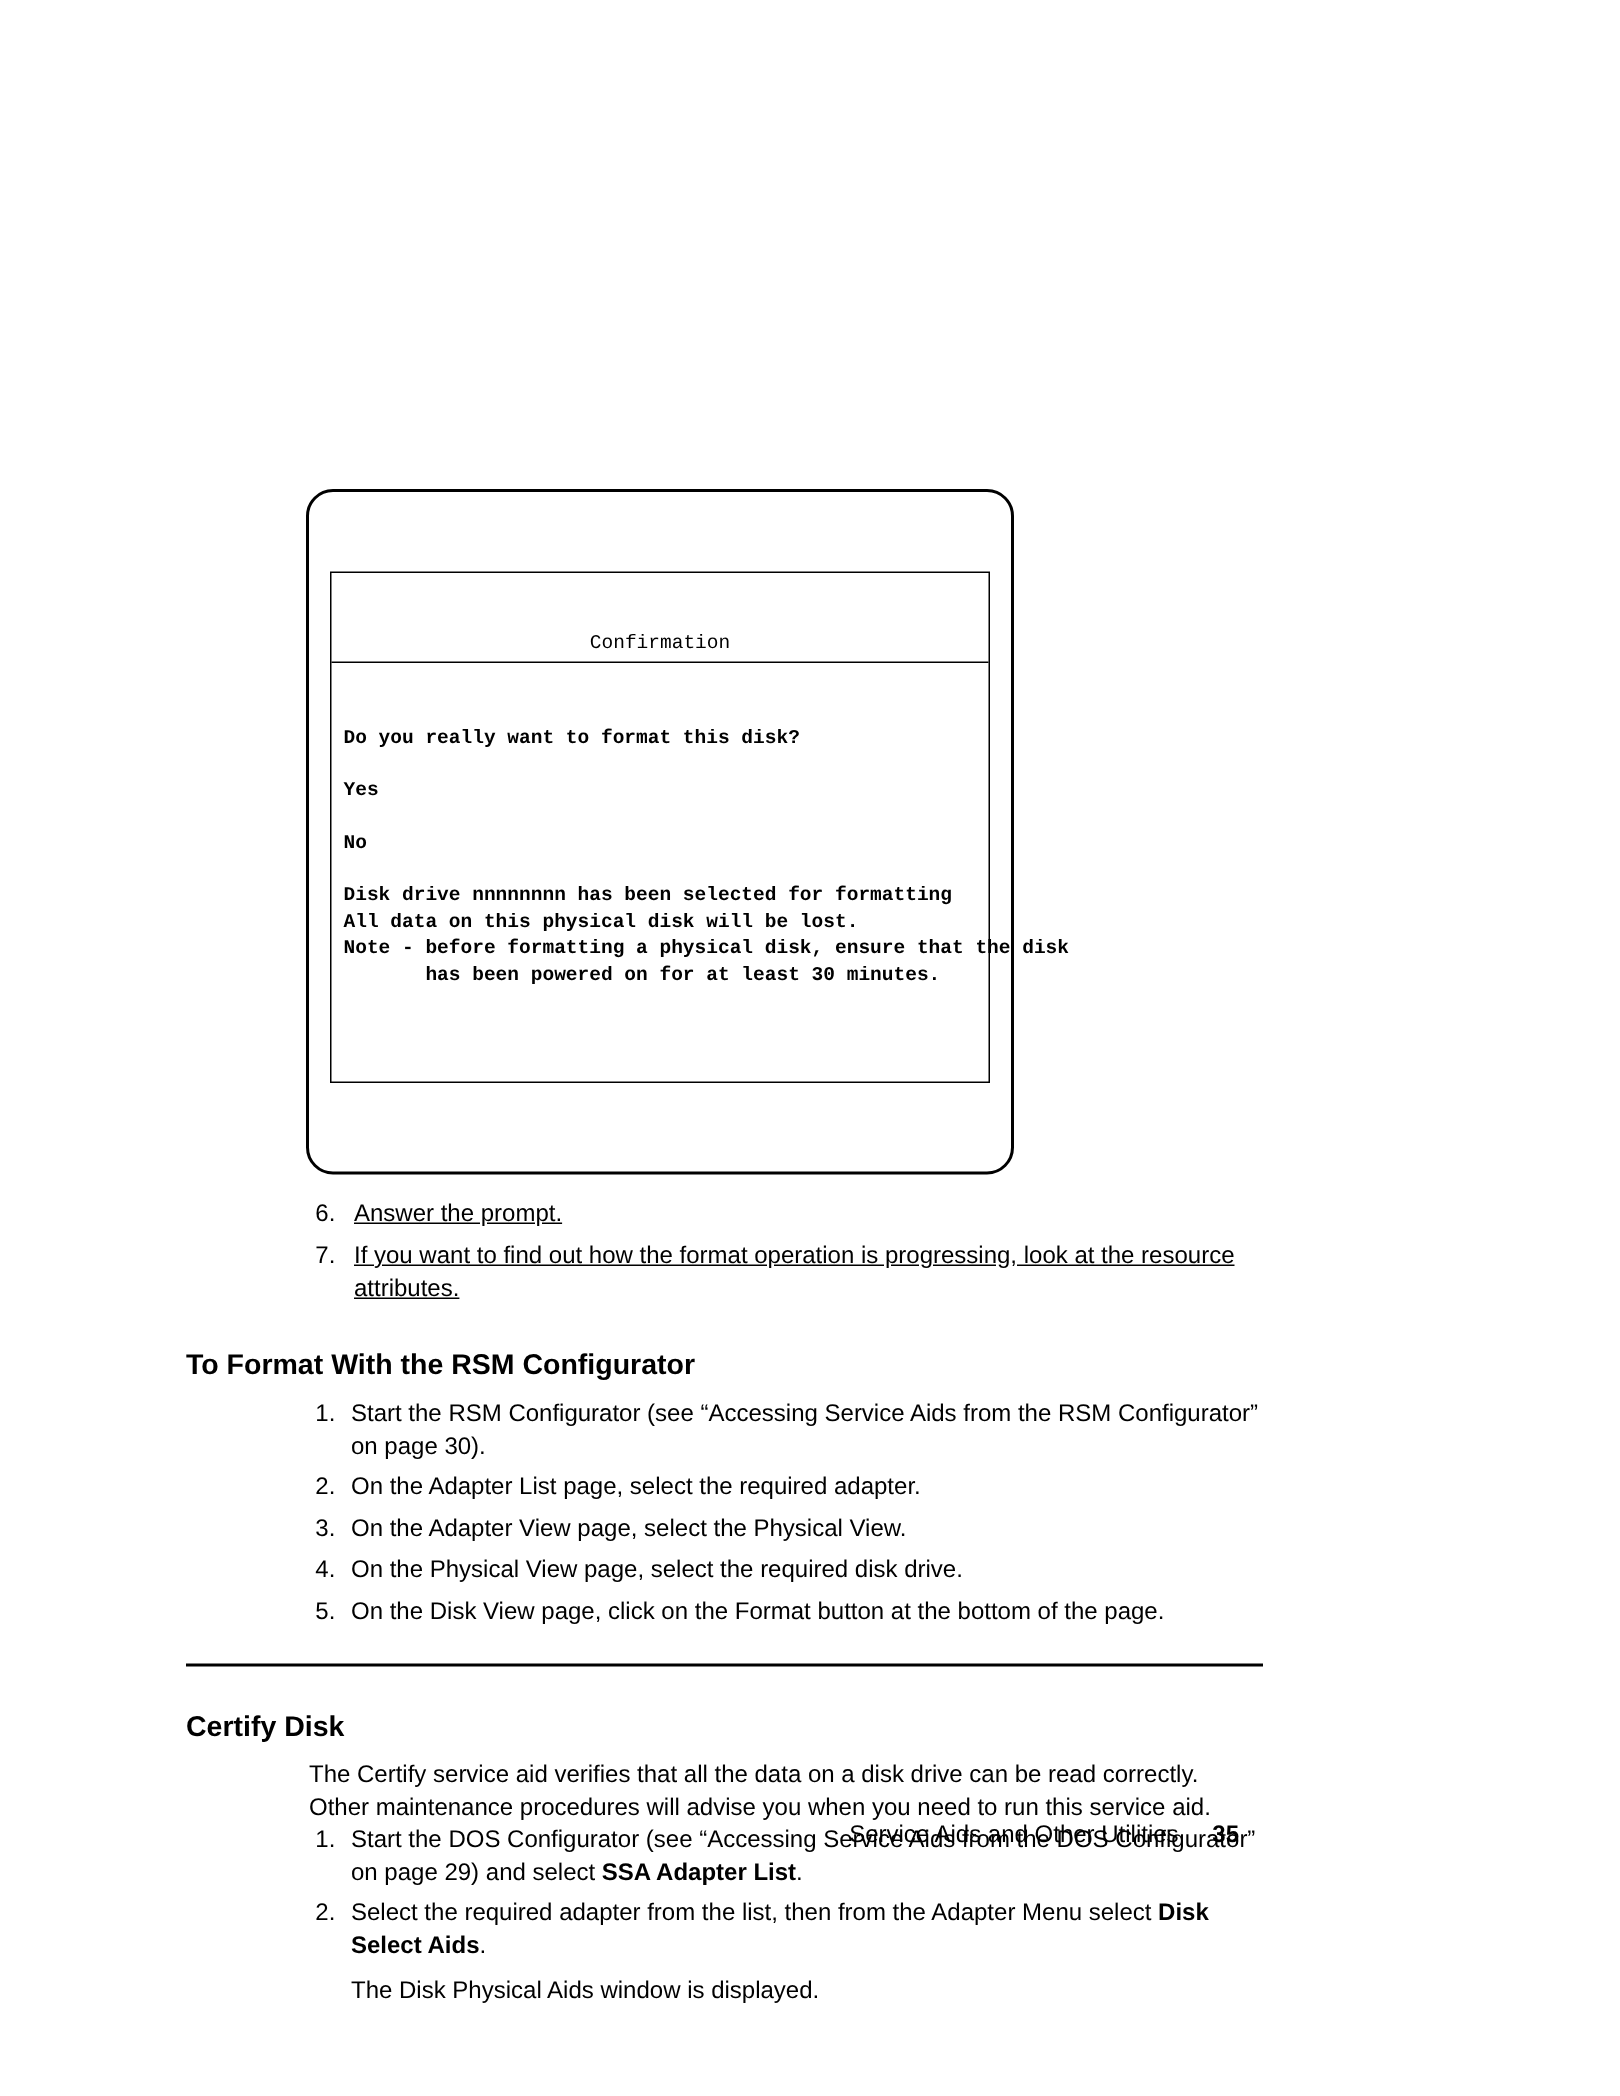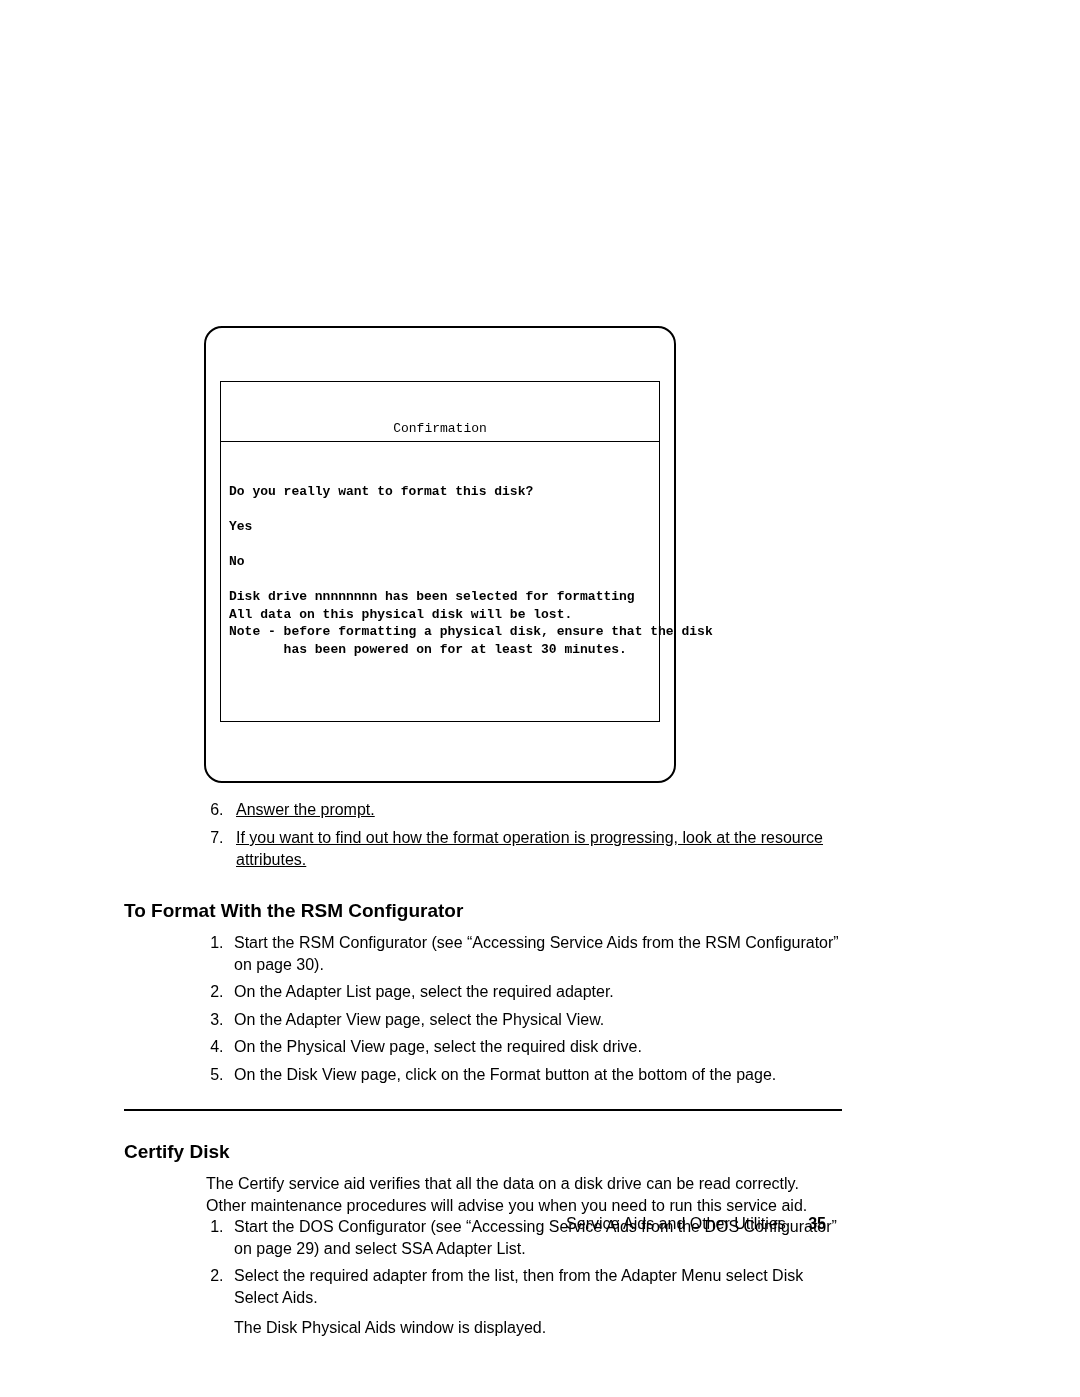--- a/index.html
+++ b/index.html
@@ -85,21 +85,21 @@
     bottom: 162px;
     right: 116px;
     font-size: 16px;
   }
   .footer .pgnum {
     font-weight: bold;
     margin-left: 18px;
   }
 
   .bold {
-    font-weight: normal;
+    font-weight: bold;
     margin-top: 39px;
   }
 
   
   .term-inner {
     border: 1px solid #000;
     padding: 0;
     width: 100%;
     box-sizing: border-box;
   }

